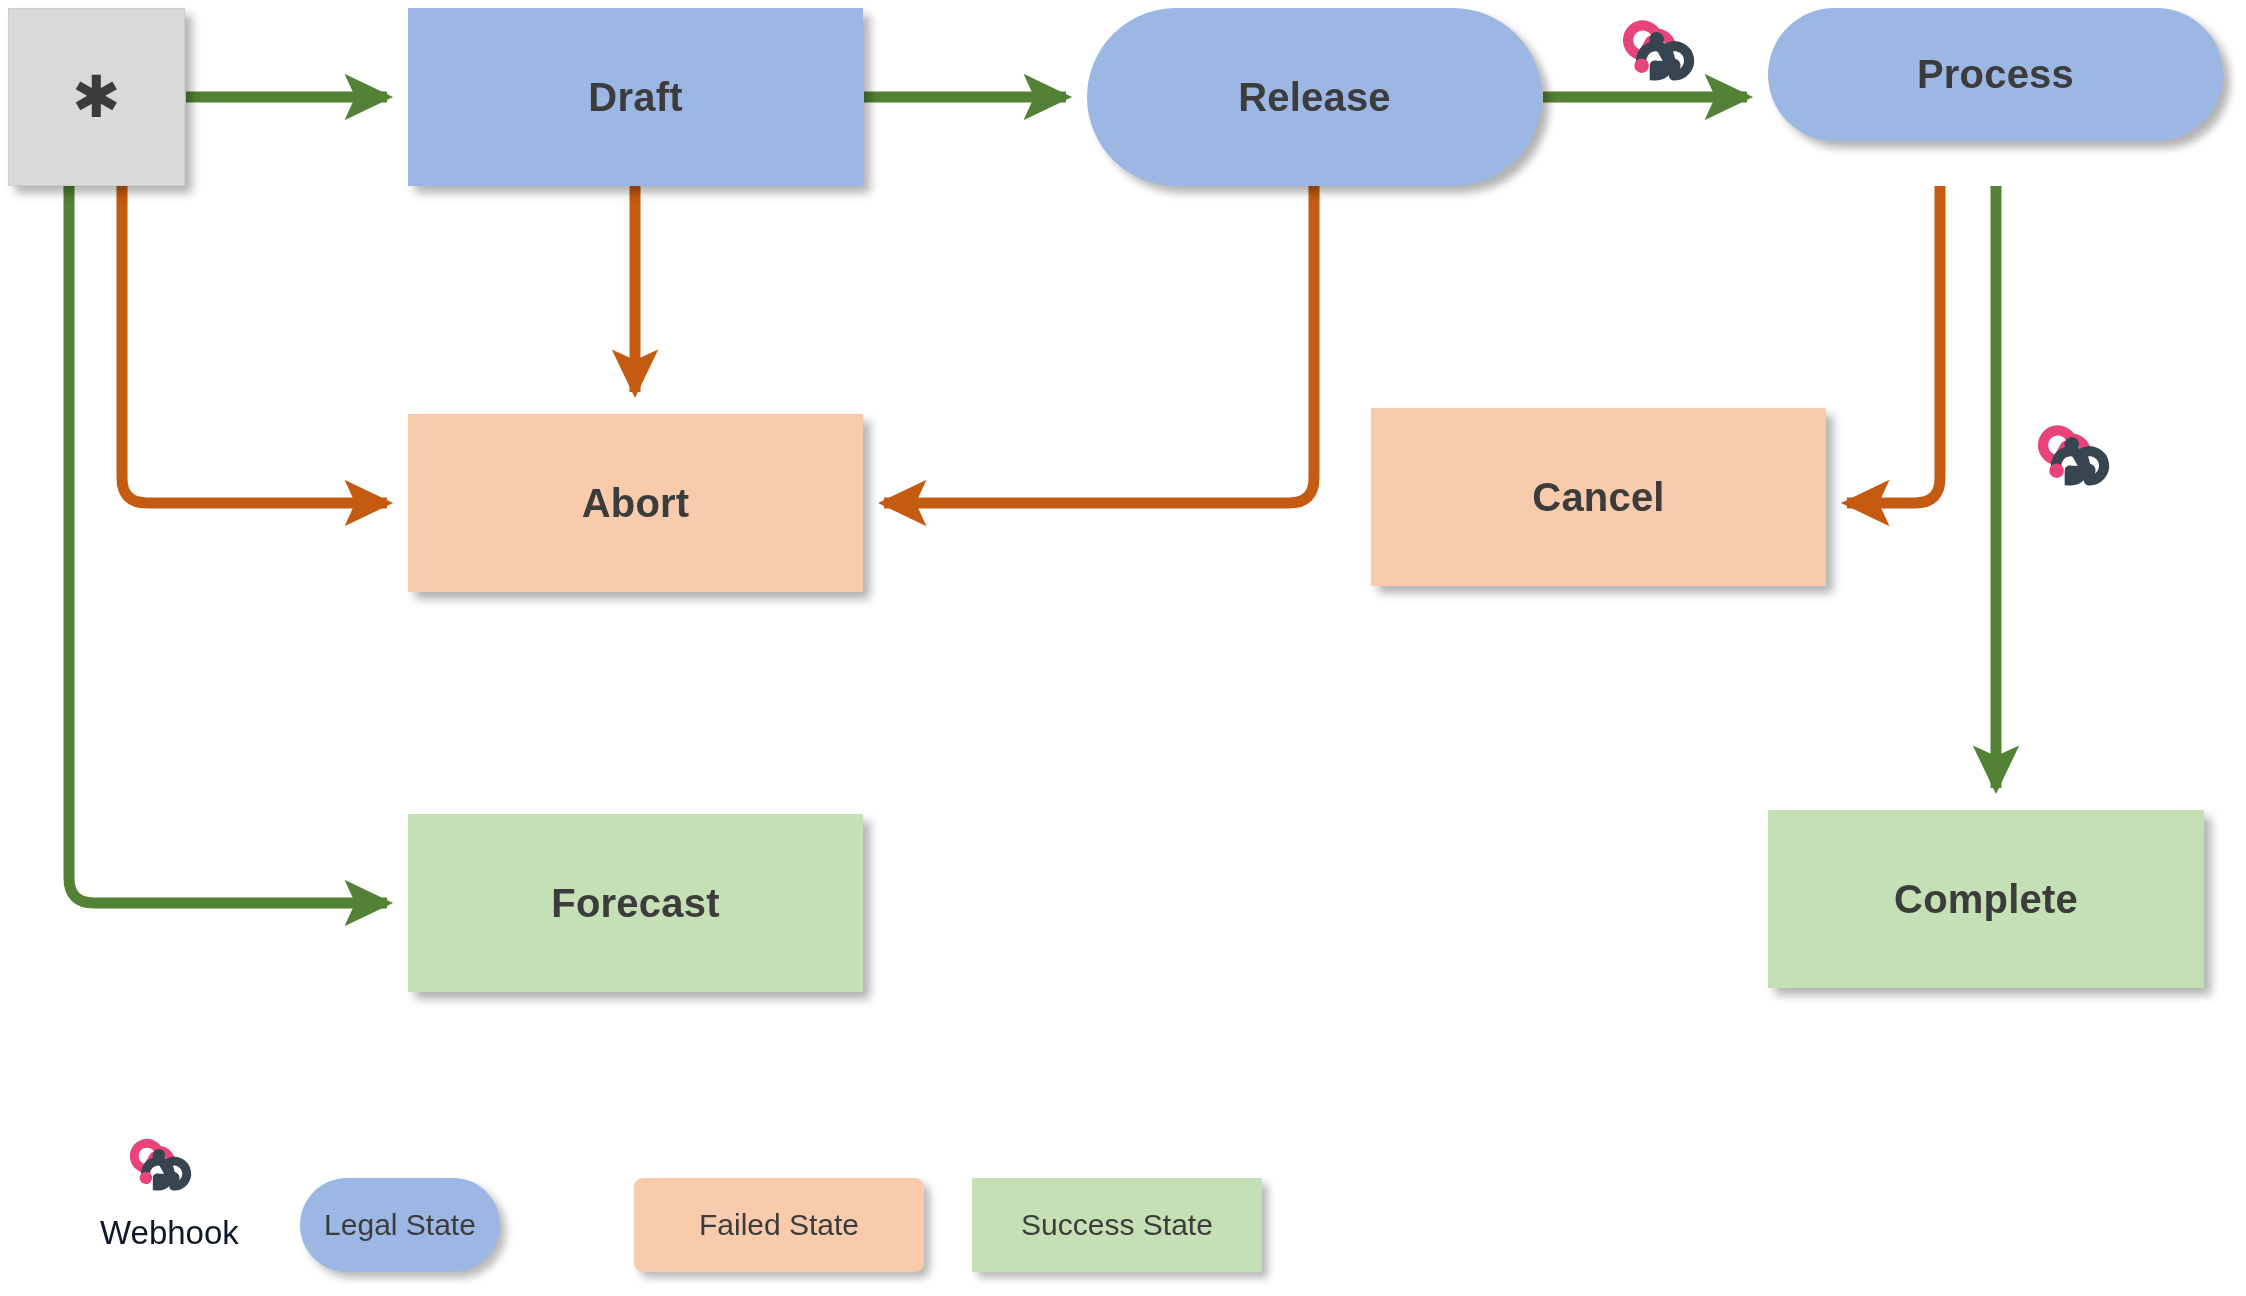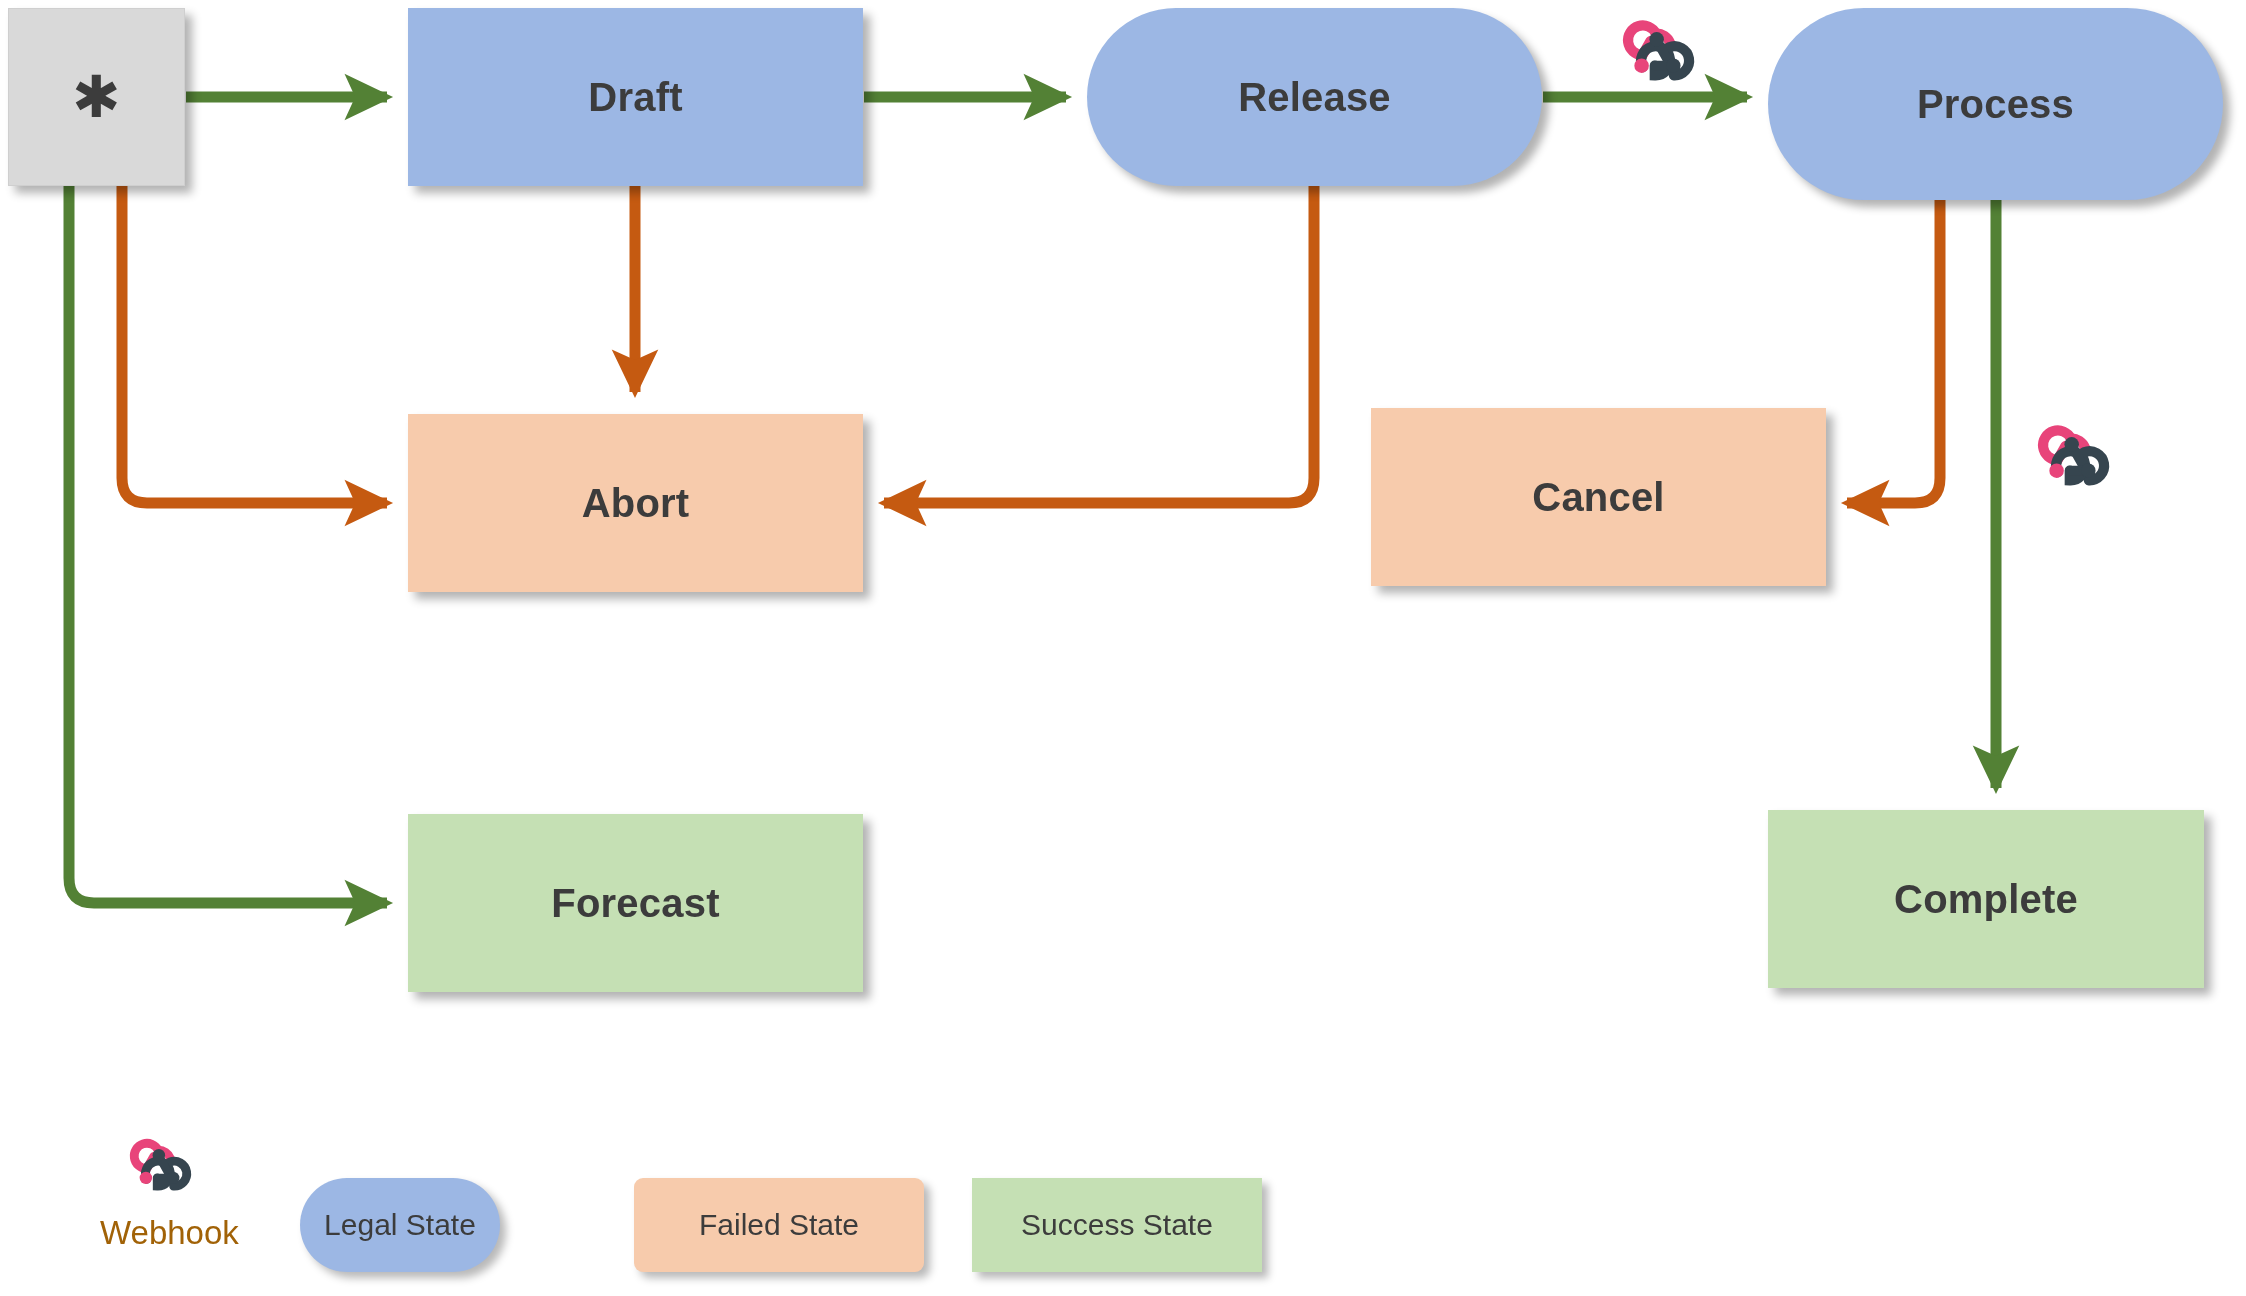--- a/index.html
+++ b/index.html
@@ -79,21 +79,21 @@
     width: 120px;
     text-align: center;
   }
   .legend-webhook .lw-icon {
     display: block;
     margin: 0 auto;
   }
   .legend-webhook .lw-label {
     display: block;
     margin-top: 6px;
-    color: #a16207;
+    color: #0f172a;
     font-size: 33px;
     font-weight: normal;
     white-space: nowrap;
   }
   .legend-chip {
     position: absolute;
     box-sizing: border-box;
     display: flex;
     align-items: center;
     justify-content: center;
@@ -143,21 +143,21 @@
   </div>
 
   <div class="node legal" style="left:408px; top:8px; width:455px; height:178px;">
     <span>Draft</span>
   </div>
 
   <div class="node legal pill" style="left:1087px; top:8px; width:455px; height:178px;">
     <span>Release</span>
   </div>
 
-  <div class="node legal pill" style="left:1768px; top:8px; width:455px; height:192px;">
+  <div class="node legal pill" style="left:1768px; top:8px; width:455px; height:133px;">
     <span>Process</span>
   </div>
 
   <div class="node failed" style="left:408px; top:414px; width:455px; height:178px;align-items:center;">
     <span>Abort</span>
   </div>
 
   <div class="node failed" style="left:1371px; top:408px; width:455px; height:178px;">
     <span>Cancel</span>
   </div>

